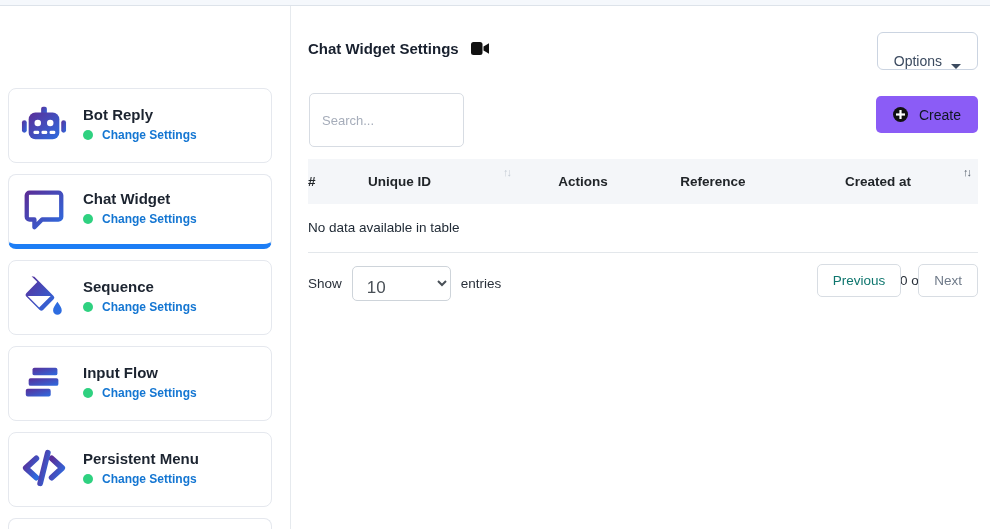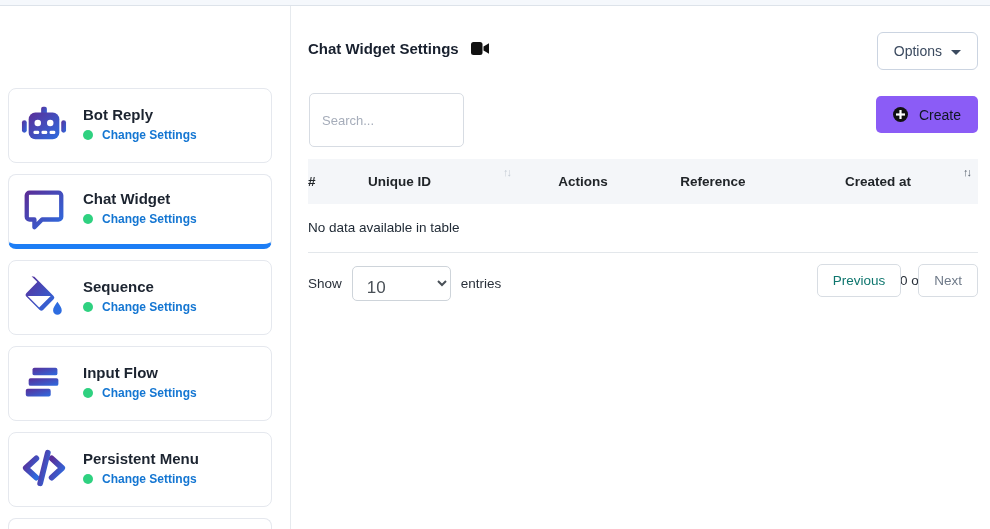--- a/index.html
+++ b/index.html
@@ -25,21 +25,21 @@
   .change-link { font-size:12px; font-weight:700; color:#1476d2; text-decoration:none; }
   .side-card.partial { height:20px; margin-bottom:0; border-bottom:none;
     border-bottom-left-radius:0; border-bottom-right-radius:0; }
 
   
   .main { flex:1; padding:26px 12px 0 17px; position:relative; }
   .main-header { display:flex; align-items:flex-start; justify-content:space-between; }
   .title-wrap { display:flex; align-items:center; gap:12px; padding-top:8px; }
   .page-title { font-size:15px; font-weight:700; color:#18202e; }
   .cam { width:18px; height:13px; }
-  .options-btn { display:flex; align-items:center; gap:9px; height:38px; padding:0 16px;
+  .options-btn { display:flex; align-items:flex-end; gap:9px; height:38px; padding:0 16px;
     background:#fff; border:1px solid #cbd4e1; border-radius:6px;
     font-size:14px; color:#3b4a5f; cursor:pointer; }
   .caret { width:0; height:0; border-left:5px solid transparent; border-right:5px solid transparent;
     border-top:5px solid #3b4a5f; margin-top:2px; }
 
   .toolbar { display:flex; align-items:flex-start; justify-content:space-between; margin-top:23px; }
   .search-input { width:155px; height:54px; border:1px solid #d7dce3; border-radius:5px;
     padding:0 12px; font-size:13px; color:#495057; outline:none; margin-left:1px; }
   .search-input::placeholder { color:#a6adba; }
   .create-btn { display:flex; align-items:center; gap:11px; height:37px; padding:0 17px;

